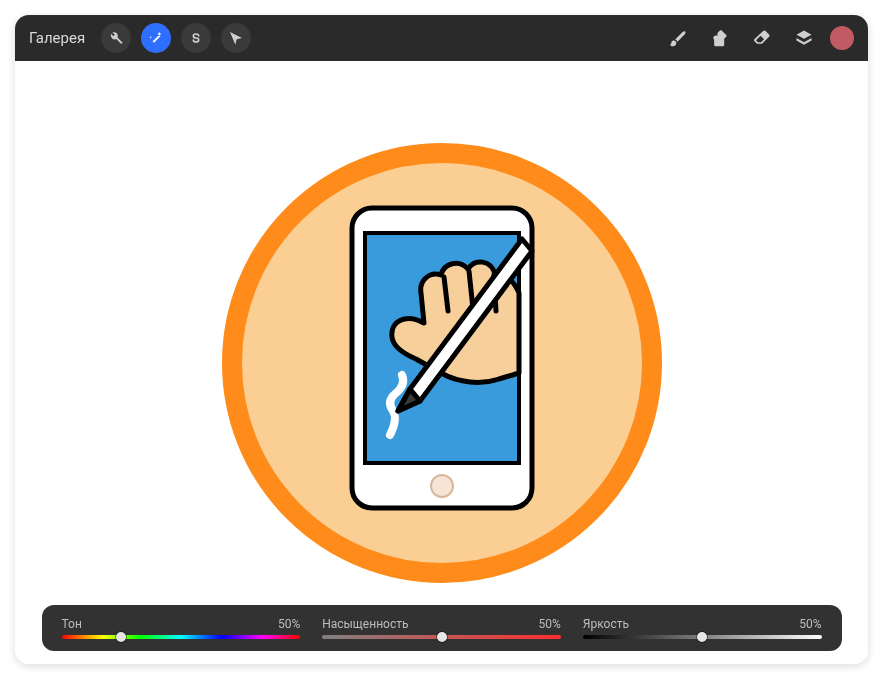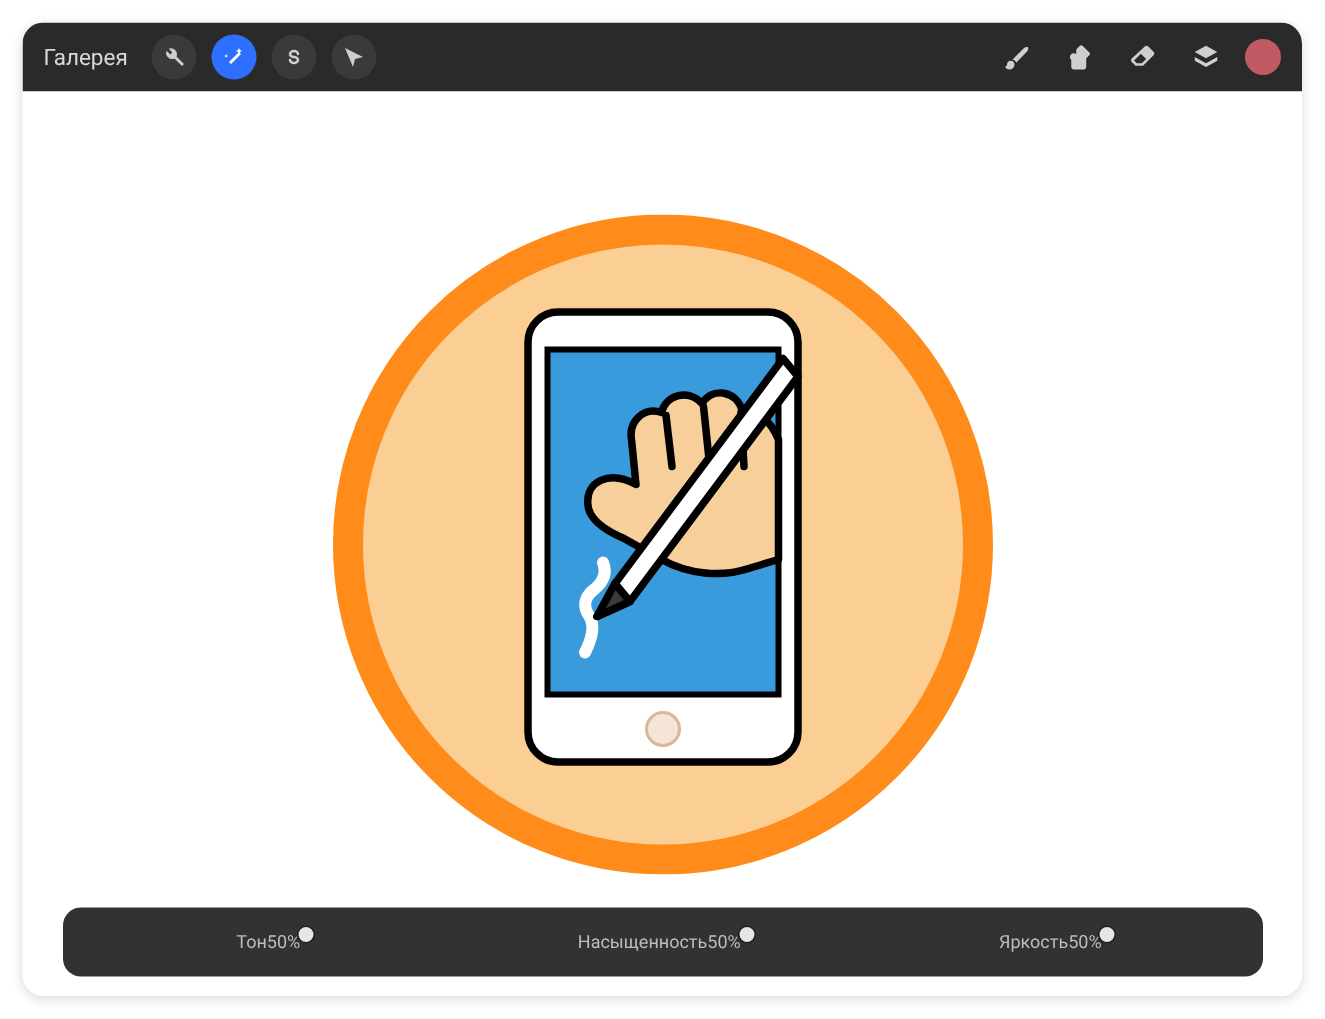--- a/index.html
+++ b/index.html
@@ -82,20 +82,21 @@
     background: rgba(42,42,42,.96);
     border-radius: 12px;
     display: flex;
     align-items: center;
     padding: 0 20px;
     gap: 22px;
   }
   .slider-group {
     flex: 1;
     display: flex;
+    flex-direction: column;
     justify-content: center;
     gap: 4px;
   }
   .slider-header {
     display: flex;
     justify-content: space-between;
     font-size: 12px;
     color: #bdbdbd;
   }
   .slider-track {

